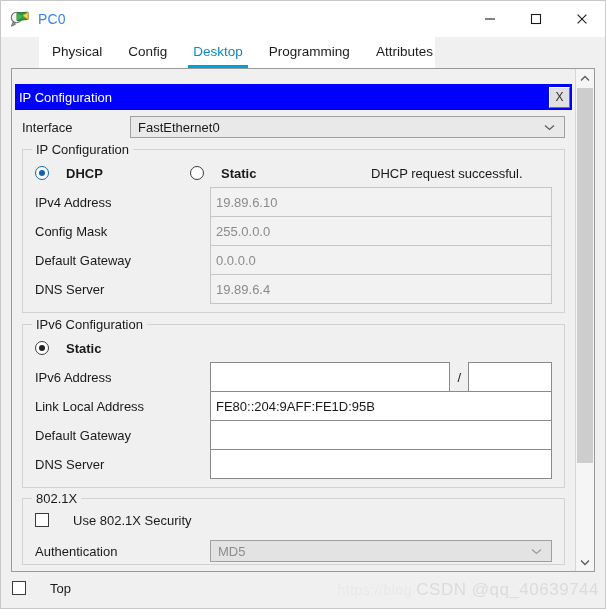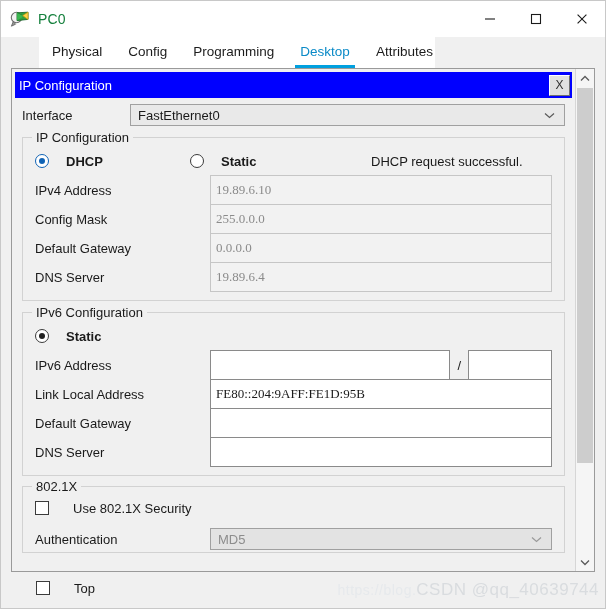--- a/index.html
+++ b/index.html
@@ -45,21 +45,21 @@
     gap: 8px;
   }
   .app-icon {
     width: 20px;
     height: 20px;
     position: relative;
     display: block;
   }
   .title-text {
     font-size: 14px;
-    color: #15803d;
+    color: #3b82f6;
     letter-spacing: 0.2px;
   }
   .win-buttons {
     position: absolute;
     right: 0;
     top: 0;
     height: 36px;
     display: flex;
   }
   .win-btn {
@@ -134,20 +134,21 @@
     position: relative;
     flex: 1;
     display: flex;
     overflow: hidden;
   }
   .scrollcontent {
     position: relative;
     flex: 1;
     overflow: hidden;
     background: #f0f0f0;
+    margin-top: 12px;
   }
 
   
   .innerbar {
     height: 26px;
     background: #0000ff;
     margin: 3px 3px 0 3px;
     display: flex;
     align-items: center;
     justify-content: space-between;
@@ -294,21 +295,21 @@
     flex: none;
   }
   .input {
     flex: 1;
     height: 22px;
     box-sizing: border-box;
     border: 1px solid #c6c6c6;
     background: #f2f2f2;
     color: #8b8b8b;
     font-size: 13px;
-    font-family: Liberation Serif, serif;
+    font-family: Liberation Sans, sans-serif;
     padding: 14px 5px;
     line-height: 20px;
     outline: none;
   }
   .input.enabled {
     border: 1px solid #8a8a8a;
     background: #ffffff;
     color: #1a1a1a;
   }
   .input.short {
@@ -382,21 +383,21 @@
   
   .bottombar {
     height: 36px;
     min-height: 36px;
     background: #f0f0f0;
     display: flex;
     align-items: center;
     padding-left: 11px;
     position: relative;
   }
-  .bottombar .check-row { margin-bottom: 0; margin-left: 24px; }
+  .bottombar .check-row { margin-bottom: 0; }
   .watermark {
     position: absolute;
     right: 6px;
     top: 50%;
     transform: translateY(-50%);
     font-size: 17px;
     color: #d9dcdf;
     white-space: nowrap;
     letter-spacing: 0.5px;
     pointer-events: none;
@@ -448,22 +449,22 @@
             </svg>
         </span>
       </button>
     </div>
   </div>
 
   <div class="tabstrip-wrap">
     <div class="tabstrip">
       <div class="tab">Physical</div>
       <div class="tab">Config</div>
+      <div class="tab active">Desktop</div>
       <div class="tab">Programming</div>
-      <div class="tab active">Desktop</div>
       <div class="tab">Attributes</div>
     </div>
   </div>
 
   <div class="panel">
     <div class="scrollhost">
 
       <div class="scrollcontent">
 
         <div class="innerbar">

